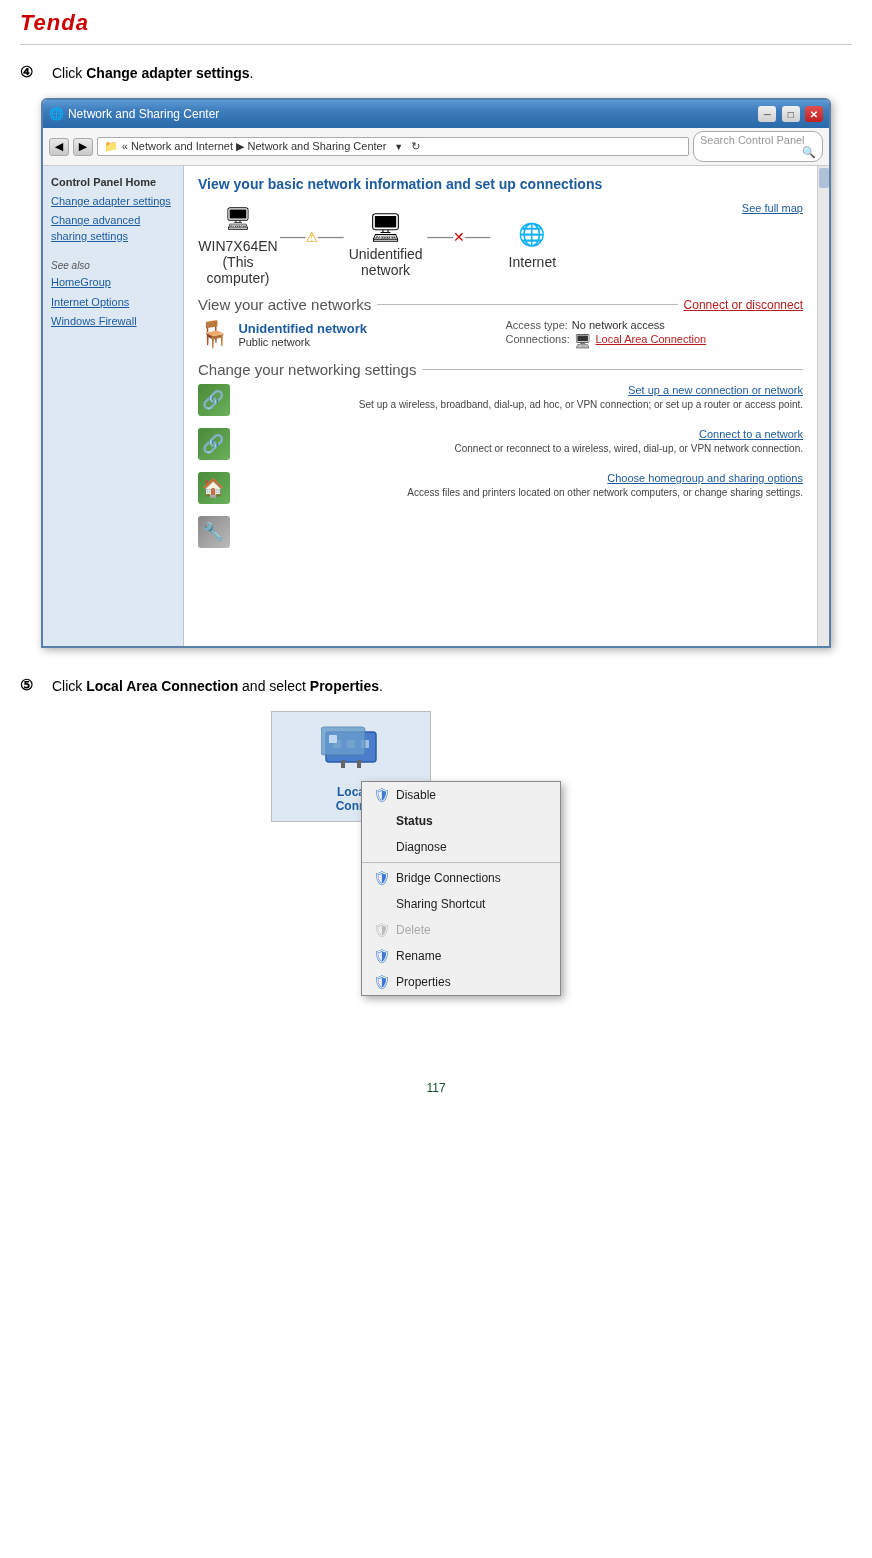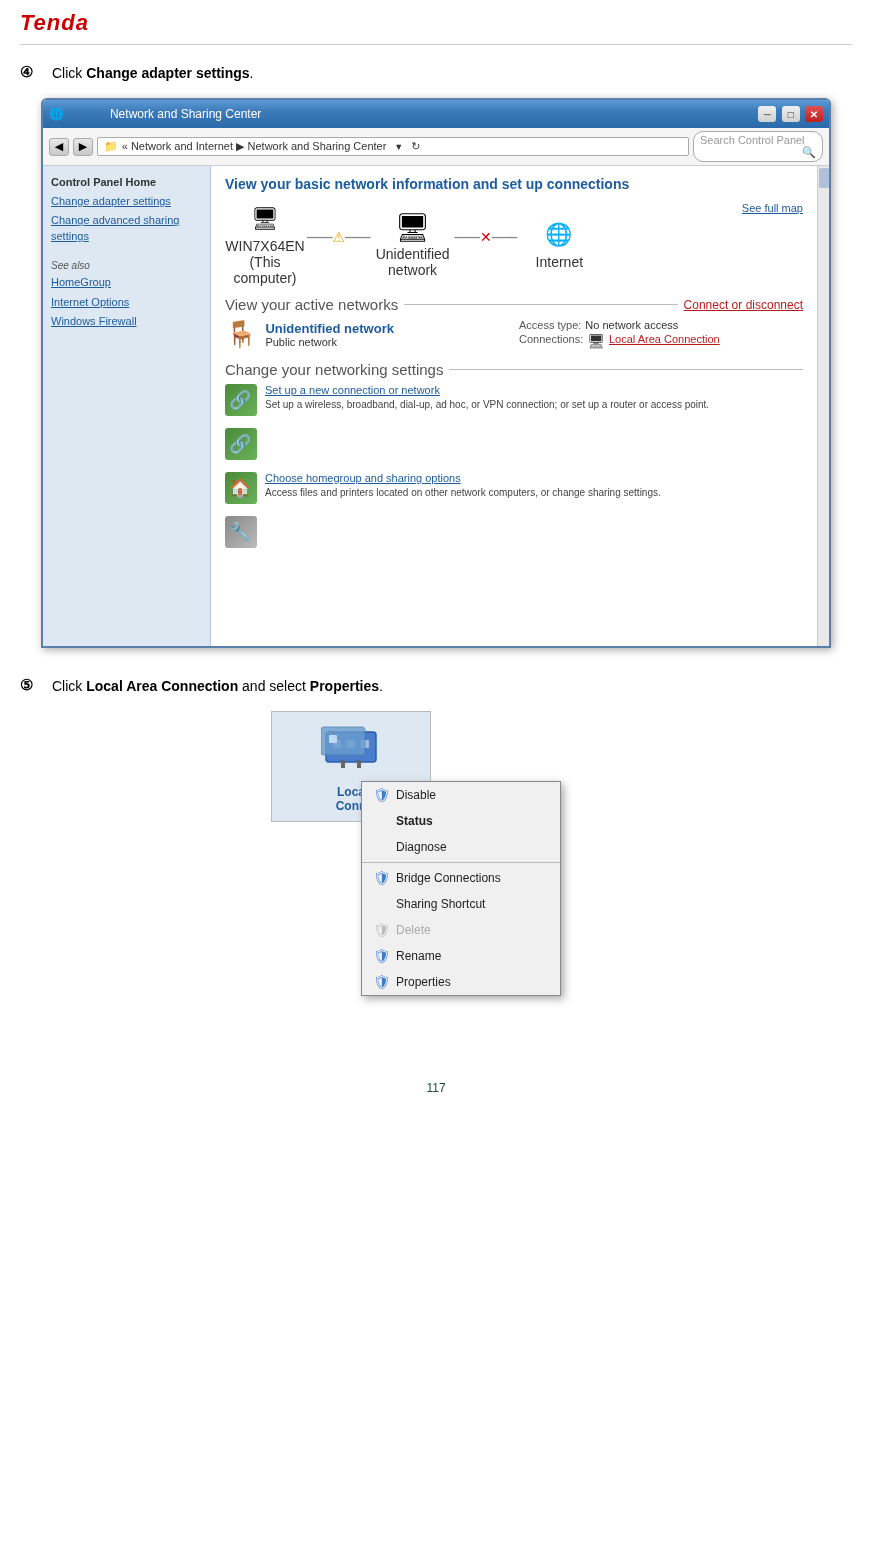--- a/index.html
+++ b/index.html
@@ -110,21 +110,21 @@
       padding: 2px 6px;
       font-size: 11px;
       width: 130px;
       color: #999;
     }
     .win7-body {
       display: flex;
       min-height: 480px;
     }
     .win7-sidebar {
-      width: 168px;
+      width: 141px;
       background: #dde8f3;
       border-right: 1px solid #b8c8d8;
       padding: 10px 8px;
       flex-shrink: 0;
     }
     .win7-sidebar-title {
       color: #333;
       font-size: 11px;
       font-weight: bold;
       margin-bottom: 6px;
@@ -221,21 +221,21 @@
     .setting-icon {
       width: 32px; height: 32px;
       background: linear-gradient(135deg, #4a8a3a, #6ab05a);
       border-radius: 3px;
       display: flex; align-items: center; justify-content: center;
       font-size: 18px;
       flex-shrink: 0;
       color: white;
     }
     .setting-icon.gray { background: linear-gradient(135deg, #888, #bbb); }
-    .setting-text { flex: 1; }
+    .setting-text { flex: 1; text-align: right; }
     .setting-link { color: #1e5ca0; text-decoration: underline; cursor: pointer; font-size: 11px; }
     .setting-desc { font-size: 10px; color: #444; line-height: 1.4; margin-top: 2px; }
     .win7-scrollbar {
       width: 12px;
       background: #e8e8e8;
       border-left: 1px solid #ccc;
       display: flex; flex-direction: column; align-items: center;
     }
 
     
@@ -301,21 +301,21 @@
 <div class="step-row">
   <span class="step-num">④</span>
   <span class="step-text">Click <b>Change adapter settings</b>.</span>
 </div>
 
 <div class="win7-window">
 
   <div class="win7-titlebar">
     <div class="win7-titlebar-left">
       <span>🌐</span>
-      <span style="color:#fff;font-size:12px;margin-left:42px;">Network and Sharing Center</span>
+      <span style="color:#fff;font-size:12px;">Network and Sharing Center</span>
     </div>
     <div>
       <span class="win7-btn minimize">─</span>
       <span class="win7-btn maximize">□</span>
       <span class="win7-btn close">✕</span>
     </div>
   </div>
 
   <div class="win7-addressbar">
     <span class="win7-navbtn">◀</span>
@@ -401,20 +401,24 @@
 
       <div class="setting-item">
         <div class="setting-icon">🔗</div>
         <div class="setting-text">
           <div class="setting-link">Set up a new connection or network</div>
           <div class="setting-desc">Set up a wireless, broadband, dial-up, ad hoc, or VPN connection; or set up a router or access point.</div>
         </div>
       </div>
       <div class="setting-item">
         <div class="setting-icon">🔗</div>
+        <div class="setting-text">
+          <div class="setting-link">Connect to a network</div>
+          <div class="setting-desc">Connect or reconnect to a wireless, wired, dial-up, or VPN network connection.</div>
+        </div>
       </div>
       <div class="setting-item">
         <div class="setting-icon">🏠</div>
         <div class="setting-text">
           <div class="setting-link">Choose homegroup and sharing options</div>
           <div class="setting-desc">Access files and printers located on other network computers, or change sharing settings.</div>
         </div>
       </div>
       <div class="setting-item">
         <div class="setting-icon gray">🔧</div>

